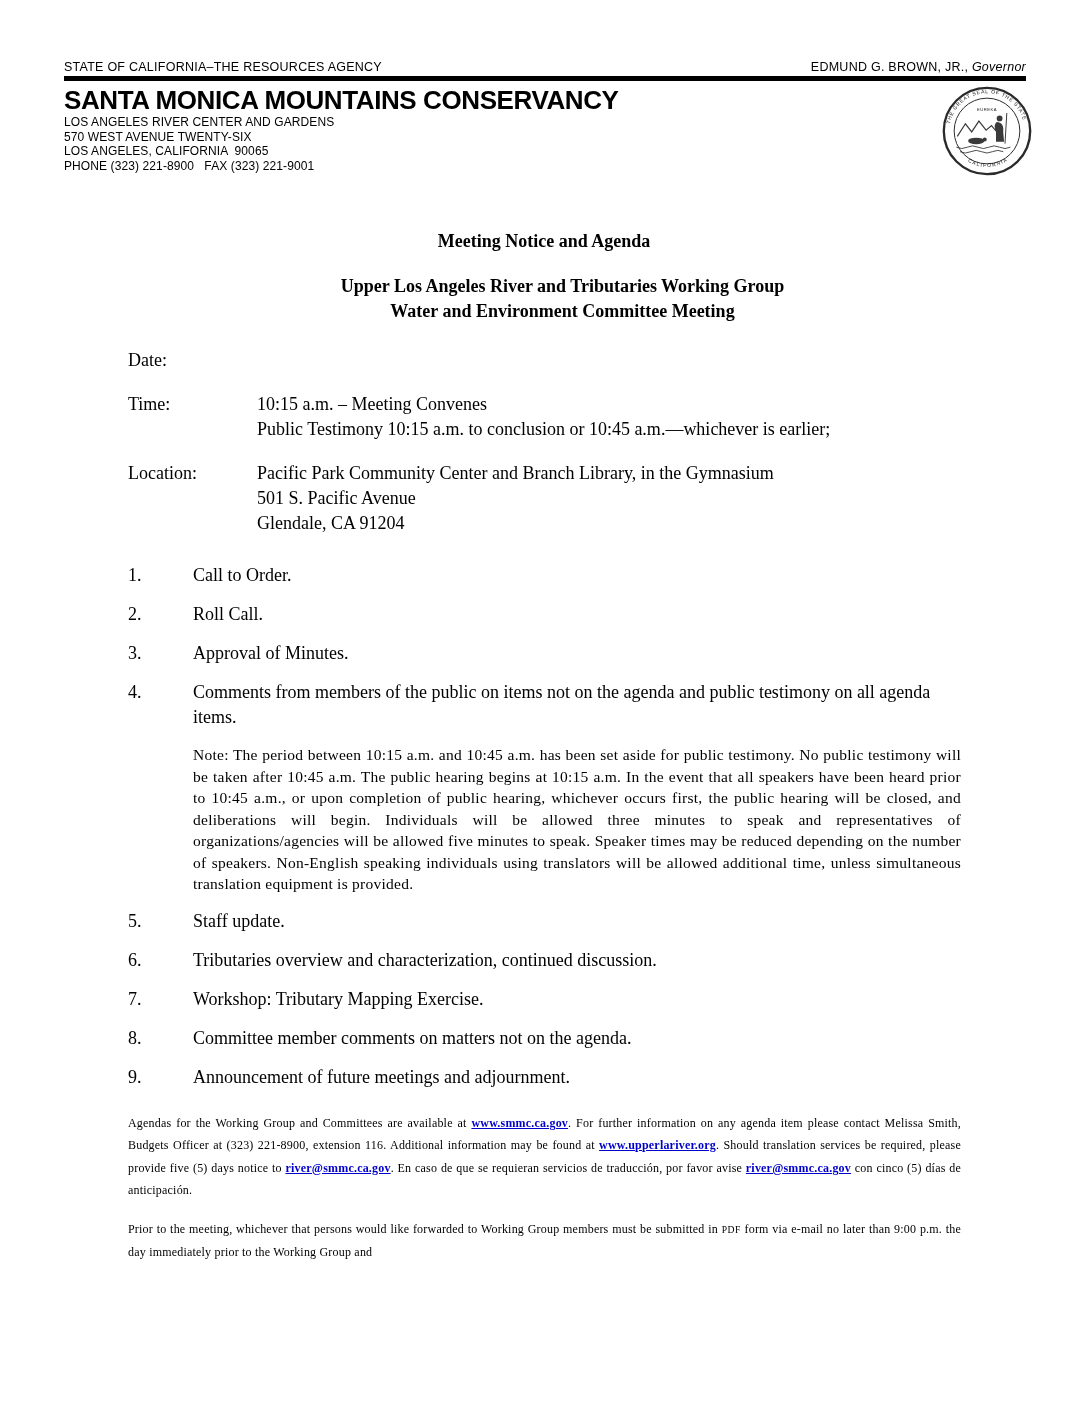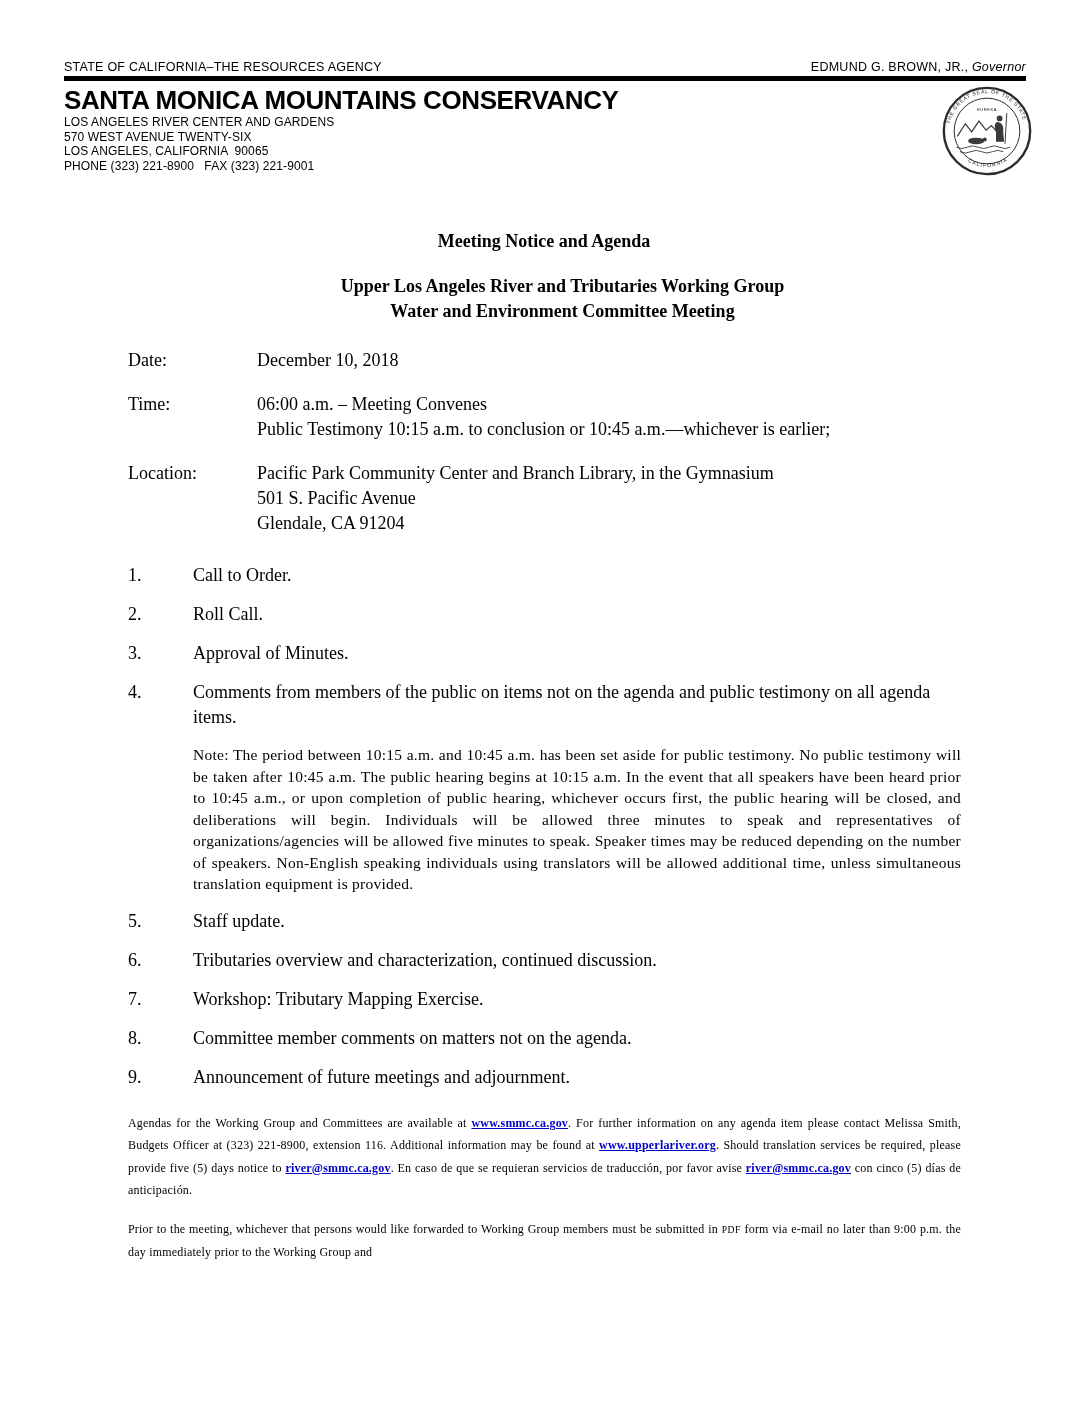--- a/index.html
+++ b/index.html
@@ -160,28 +160,25 @@
 
   <div class="doc-title">Meeting Notice and Agenda</div>
   <div class="doc-subtitle">
     <div>Upper Los Angeles River and Tributaries Working Group</div>
     <div>Water and Environment Committee Meeting</div>
   </div>
 
   <div class="details">
     <div class="detail-row">
       <div class="detail-label">Date:</div>
-      <div class="detail-lines">
-        <div>December 10, 2018</div>
-      </div>
     </div>
     <div class="detail-row">
       <div class="detail-label">Time:</div>
       <div class="detail-lines">
-        <div>06:00 a.m. – Meeting Convenes</div>
+        <div>10:15 a.m. – Meeting Convenes</div>
         <div>Public Testimony 10:15 a.m. to conclusion or 10:45 a.m.—whichever is earlier;</div>
       </div>
     </div>
     <div class="detail-row">
       <div class="detail-label">Location:</div>
       <div class="detail-lines">
         <div>Pacific Park Community Center and Branch Library, in the Gymnasium</div>
         <div>501 S. Pacific Avenue</div>
         <div>Glendale, CA 91204</div>
       </div>

